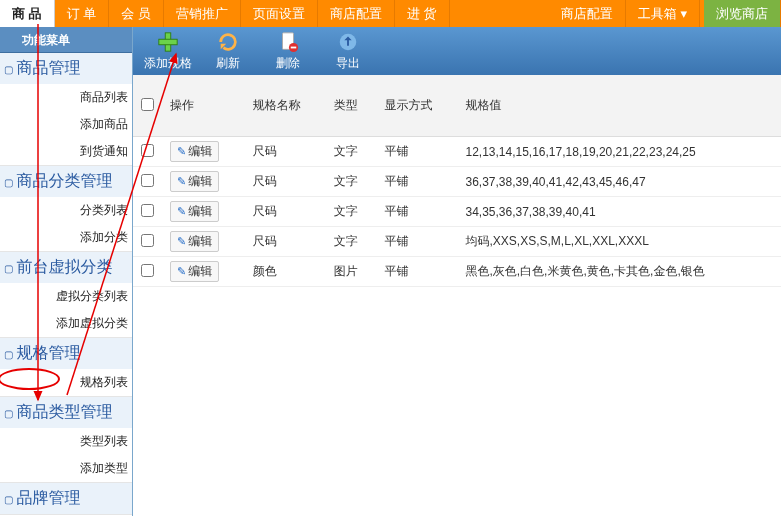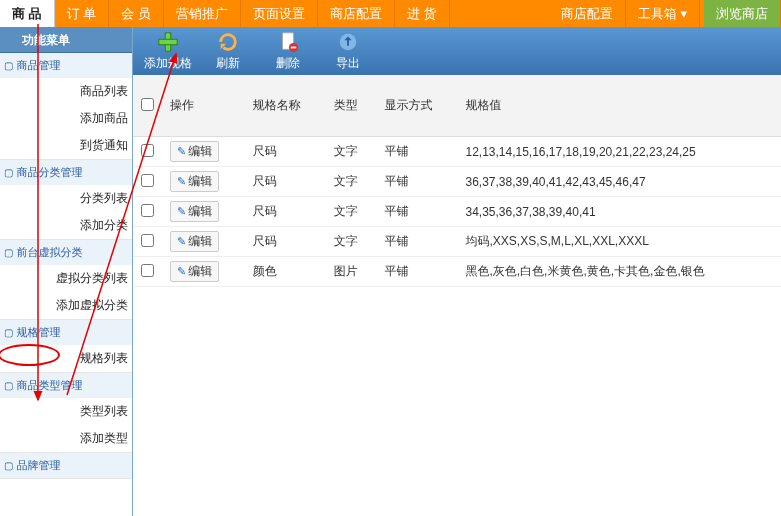--- a/index.html
+++ b/index.html
@@ -13,21 +13,21 @@
   .topnav .tab.dark { background: transparent; color: #fff; text-align: right; }
   .topnav .tab.browse { background: #7cb342; color: #fff; margin-left: 4px; }
 
   
   .main { display: flex; height: calc(516px - 27px); }
 
   
   .sidebar { width: 133px; flex: 0 0 133px; border-right: 1px solid #7aa7cc; background: #fff; overflow: hidden; }
   .side-title { background: #5b8ec1; color: #fff; height: 26px; line-height: 26px; padding-left: 22px; font-weight: bold; border-bottom: 1px solid #3e6fa0; }
   .side-group { border-bottom: 1px solid #e5e5e5; }
-  .side-group-h { background: #eaf2fa; color: #2a5aa0; padding: 5px 4px 5px 4px; font-size: 11px; cursor: pointer; }
+  .side-group-h { background: #eaf2fa; color: #2a5aa0; padding: 5px 4px 5px 4px; font-size: 16px; cursor: pointer; }
   .side-group-h::before { content: "▢"; color: #2a5aa0; margin-right: 3px; font-size: 10px; }
   .side-item { padding: 5px 4px 5px 16px; color: #222; cursor: pointer; text-align: right; }
   .side-item.highlight { position: relative; }
   .ellipse { position: absolute; border: 2px solid #e60000; border-radius: 50%; width: 62px; height: 22px; left: -2px; top: -1px; pointer-events: none; }
 
   
   .content { flex: 1; display: flex; flex-direction: column; overflow: hidden; }
 
   .toolbar { background: linear-gradient(#5a97d1, #3a74b0); height: 48px; display: flex; align-items: center; padding: 0 10px; gap: 10px; }
   .tool { display: flex; flex-direction: column; align-items: center; color: #fff; width: 50px; cursor: pointer; }

